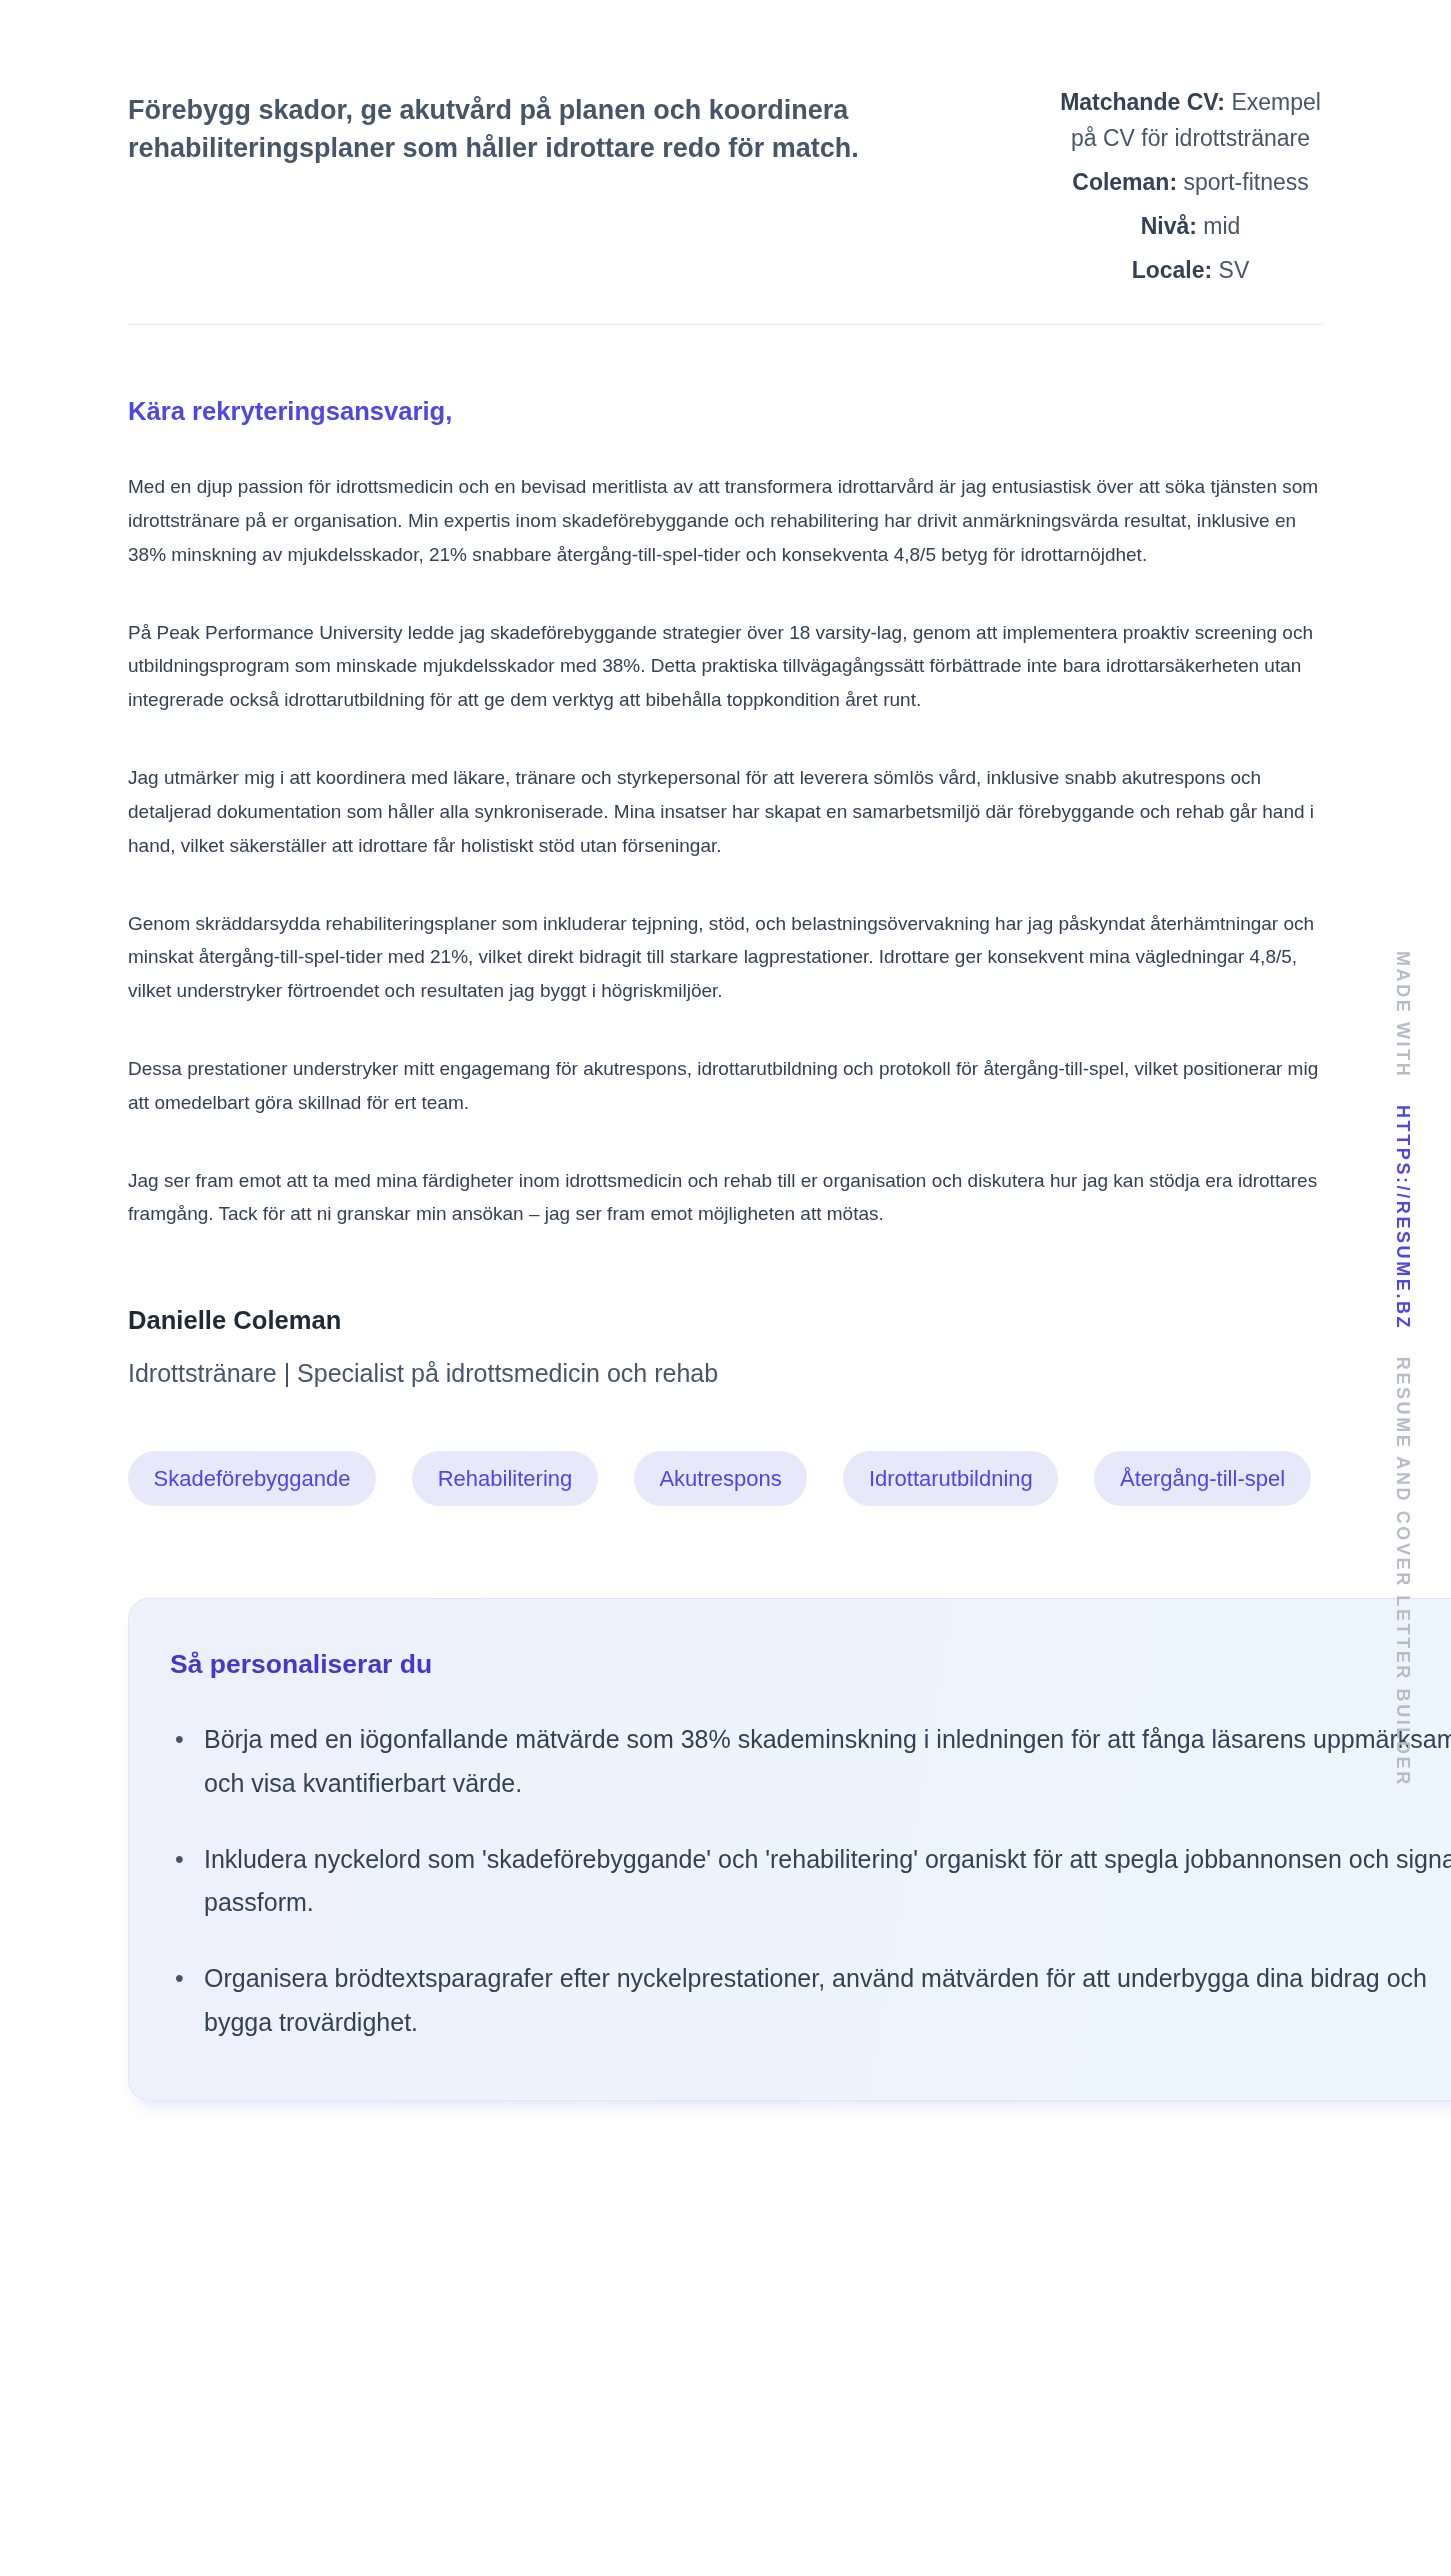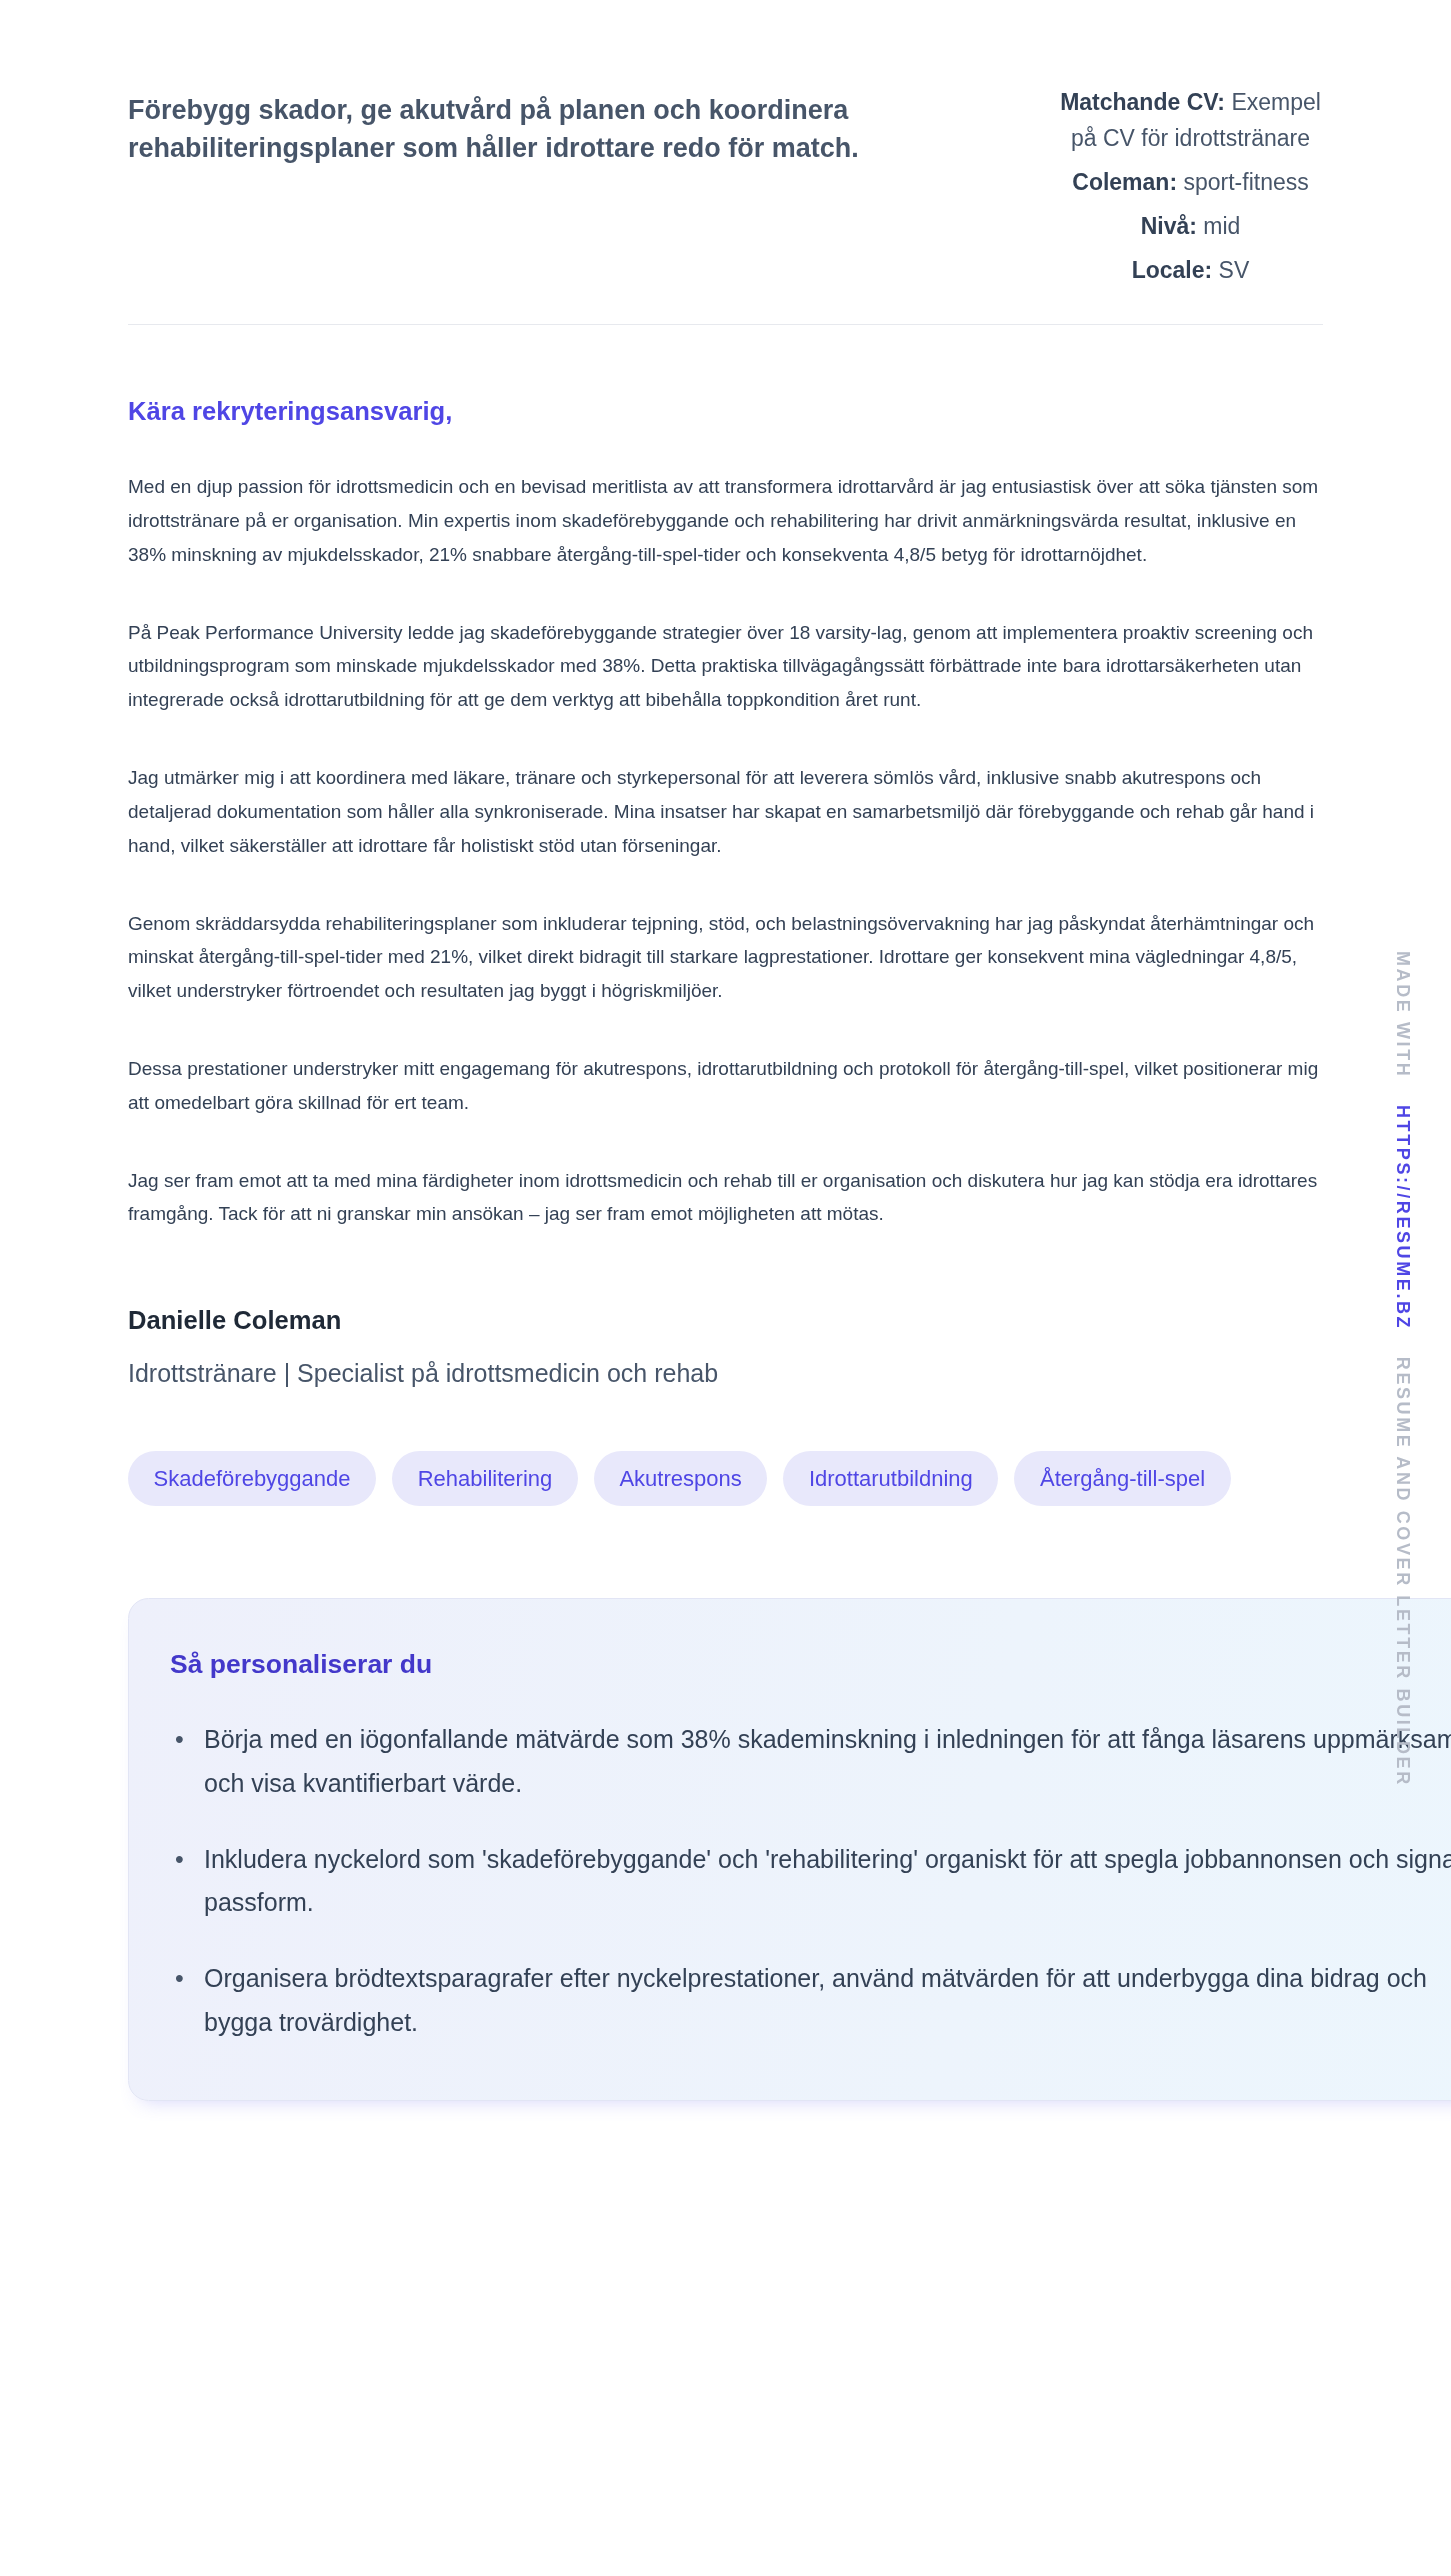--- a/index.html
+++ b/index.html
@@ -78,21 +78,21 @@
     margin-top: 24px;
     font-size: 25px;
     color: #475569;
   }
   
   .tags {
     margin-top: 63px;
     list-style: none;
     display: flex;
     flex-wrap: wrap;
-    gap: 16px;
+    gap: 36px;
   }
   .tag {
     background: #e8e8fb;
     color: #4f46e5;
     font-size: 22px;
     font-weight: 500;
     padding: 14.5px 25.6px;
     border-radius: 853px;
     white-space: nowrap;
   }

